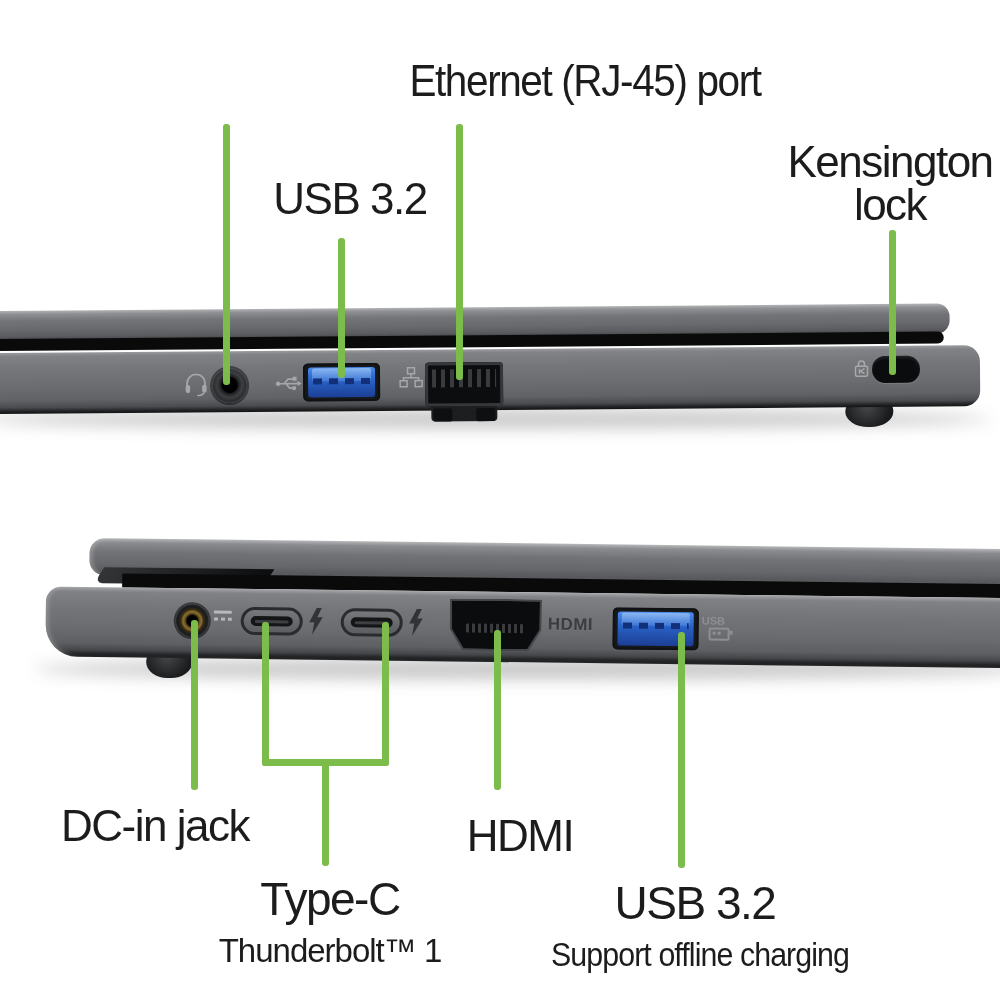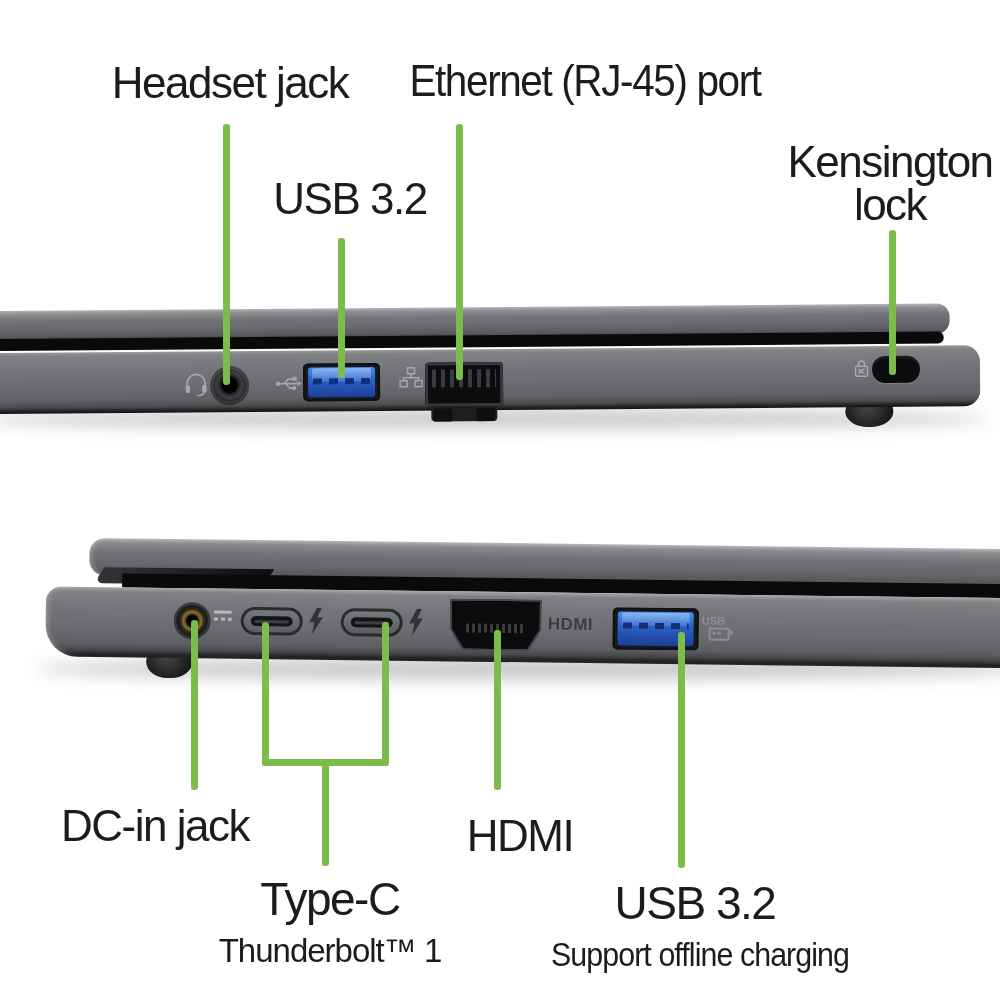--- a/index.html
+++ b/index.html
@@ -119,21 +119,20 @@
   .usb-badge .cell{position:absolute;top:2px;width:3px;height:3px;background:#8e8f92;}
   .usb-badge .c1{left:2px;} .usb-badge .c2{left:7px;}
 
   .picon{z-index:12;}
 </style>
 </head>
 <body>
 
 <div class="stage">
 
-  <div class="label lbl-headset">Headset jack</div>
   <div class="label lbl-ethernet condensed">Ethernet (RJ-45) port</div>
   <div class="label lbl-usb-top">USB 3.2</div>
   <div class="label lbl-kensington">
       <span style="display:block;">Kensington</span>
       <span style="display:block;">lock</span>
     </div>
   <div class="label lbl-typec">Type-C</div>
   <div class="label lbl-dc">DC-in jack</div>
   <div class="label small lbl-tb4">Thunderbolt™ 1</div>
   <div class="label lbl-hdmi">HDMI</div>

